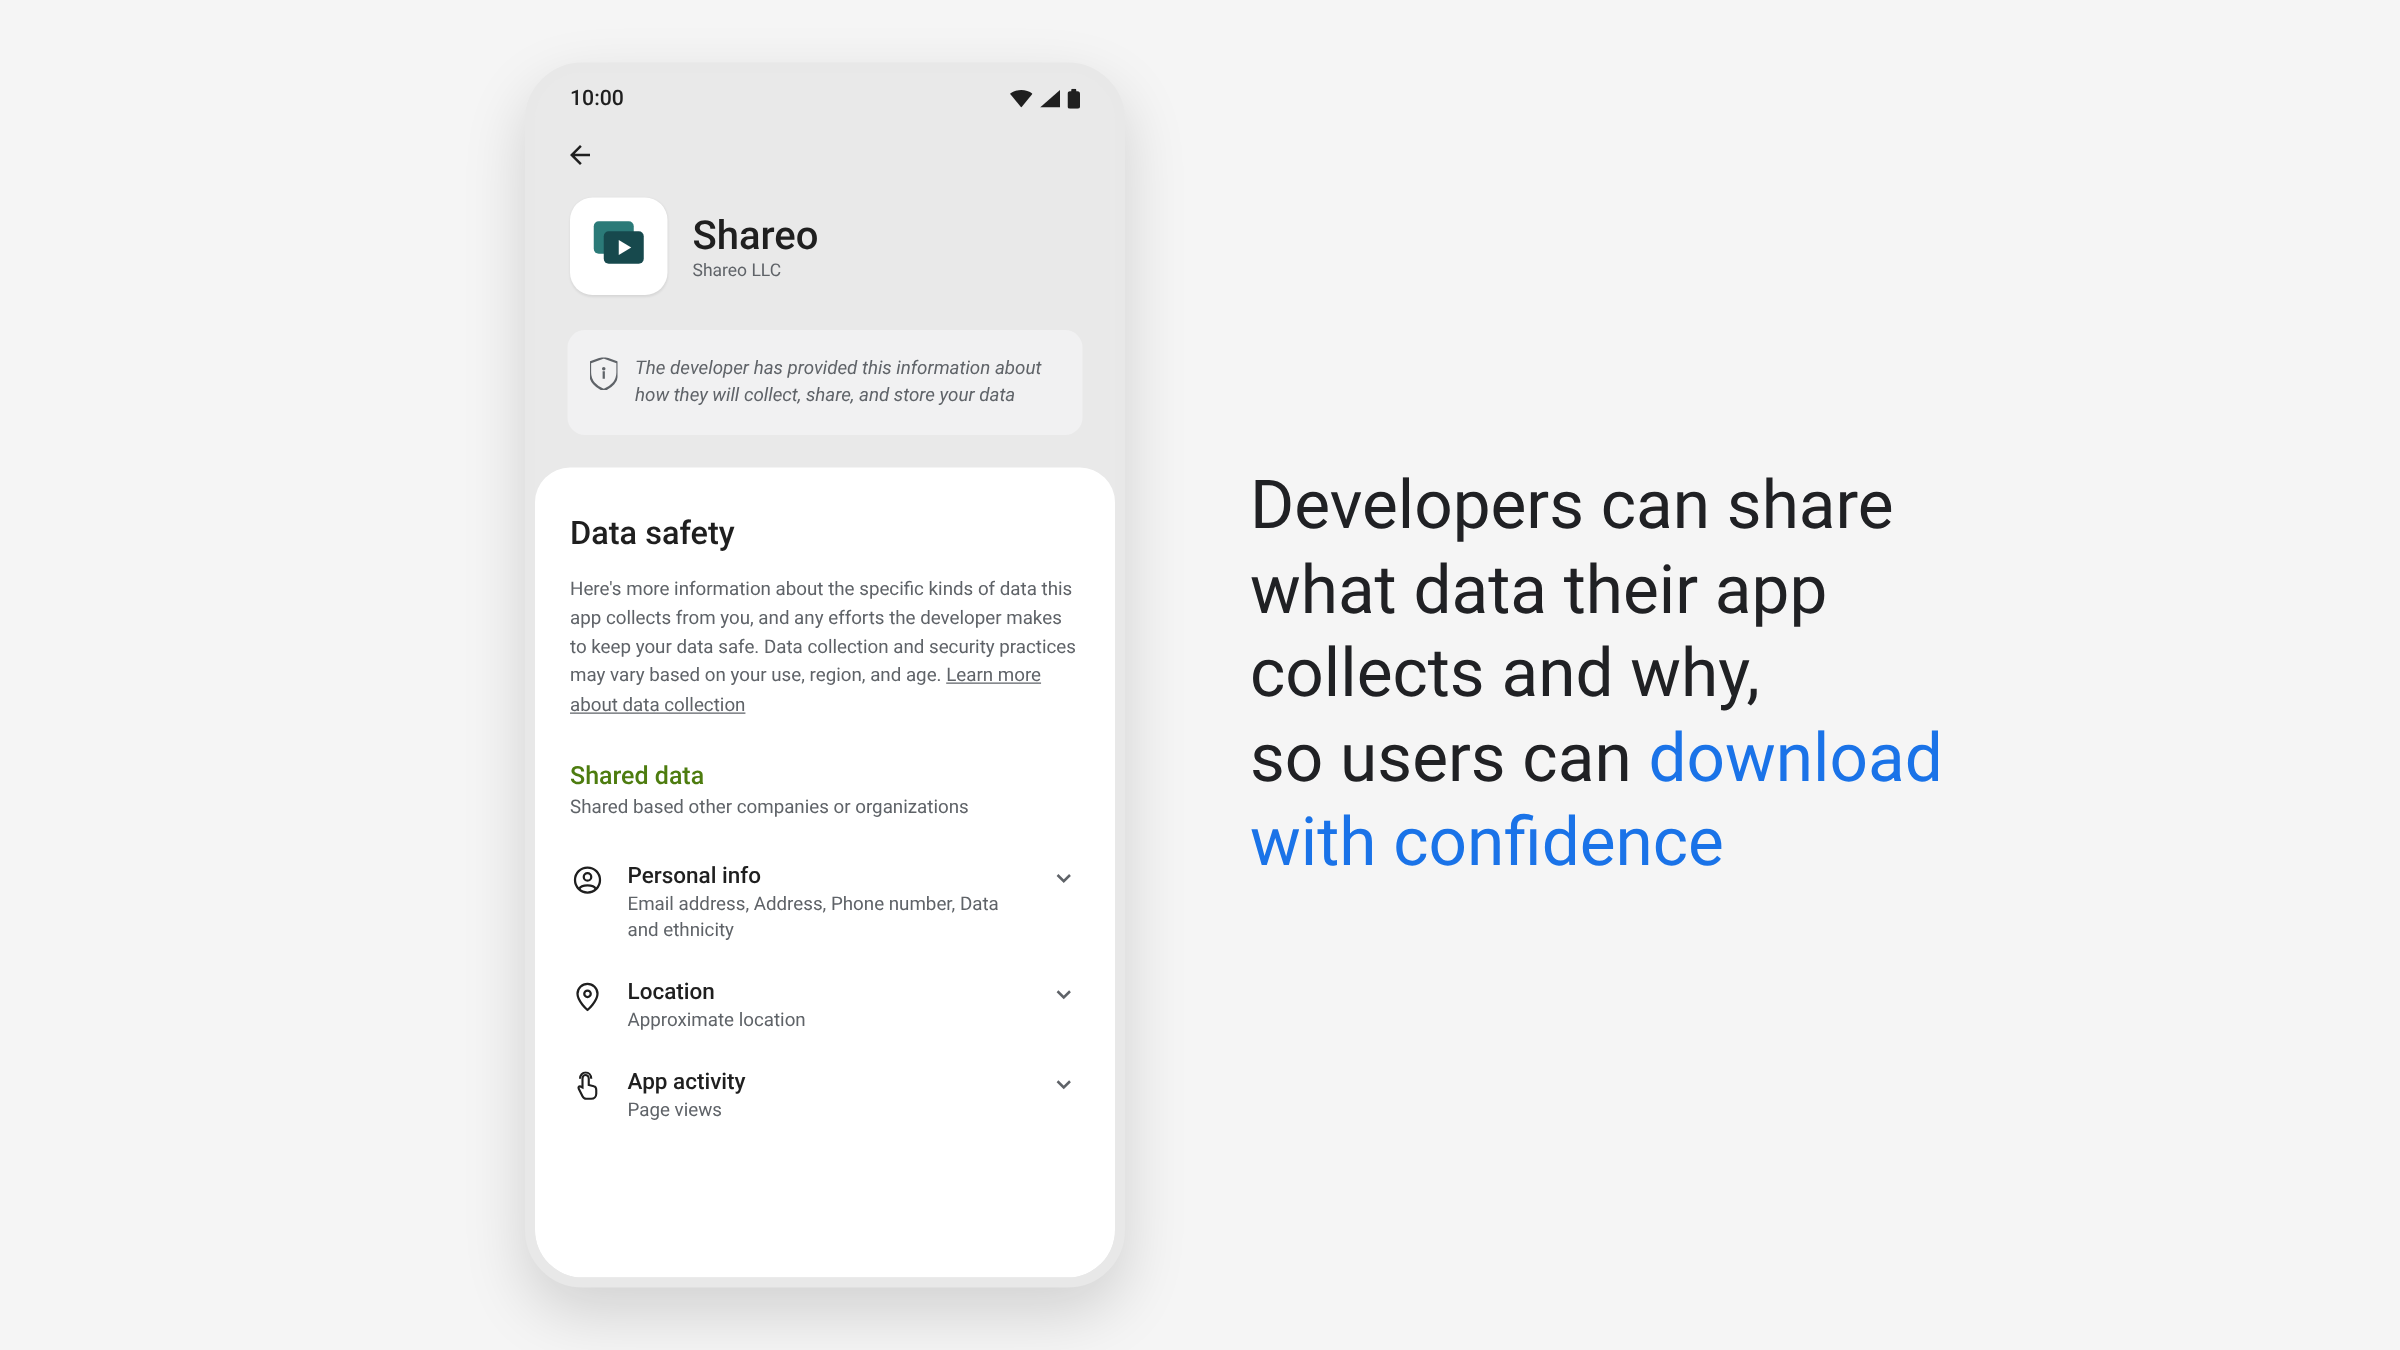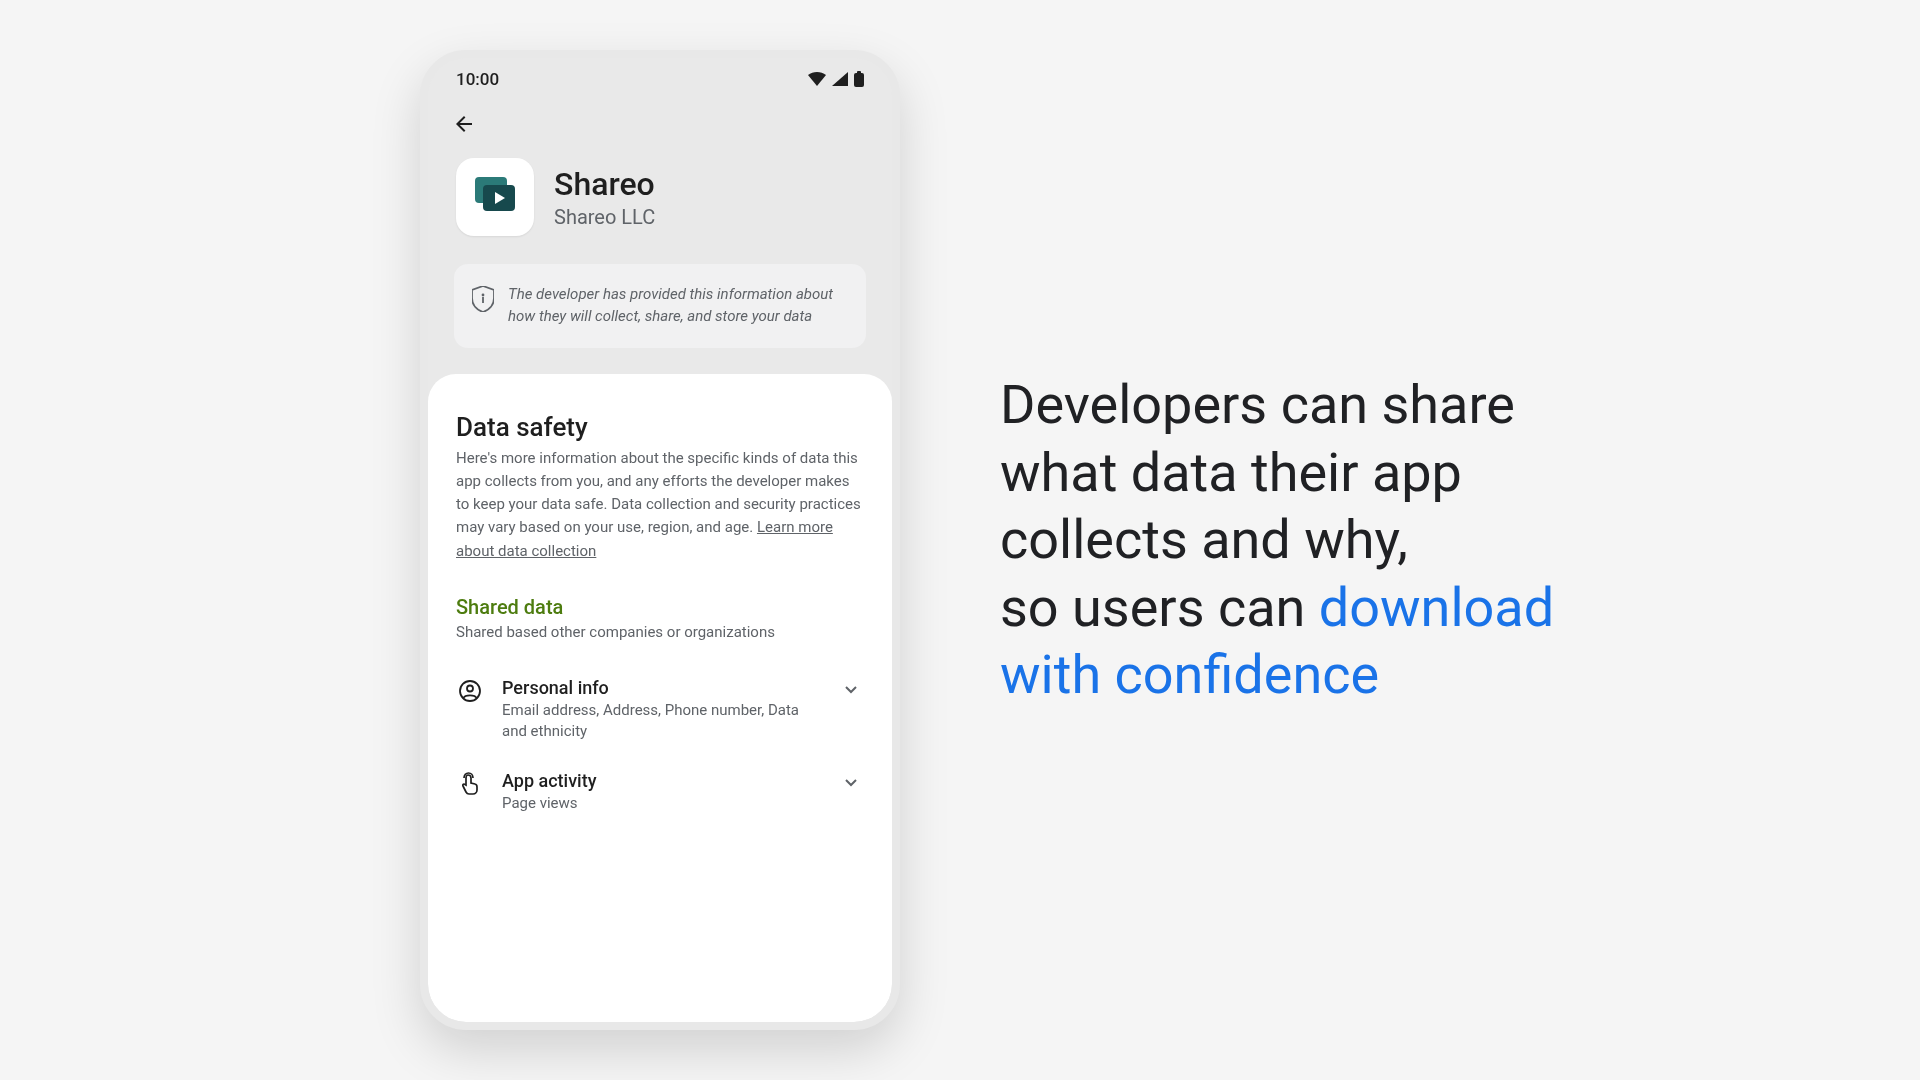--- a/index.html
+++ b/index.html
@@ -66,38 +66,38 @@
   padding: 10px 28px 28px 28px;
 }
 .app-icon {
   width: 78px; height: 78px;
   background: #fff;
   border-radius: 18px;
   display:flex; align-items:center; justify-content:center;
   box-shadow: 0 1px 2px rgba(0,0,0,0.08);
 }
 .app-title { font-size: 32px; font-weight: 500; color: #1f1f1f; }
-.app-sub { font-size: 20px; color: #5f6368; margin-top: 2px; }
+.app-sub { font-size: 14px; color: #5f6368; margin-top: 2px; }
 .info-card {
   margin: 0 26px;
   background: #f1f1f2;
   border-radius: 14px;
   padding: 20px 18px;
   display:flex; gap:14px; align-items:flex-start;
 }
 .info-card .icon-slot { width:26px; display:flex; justify-content:center; padding-top:2px; }
 .info-text { font-size: 15px; color:#5f6368; line-height:1.45;font-style:italic; }
 .sheet {
   margin-top: 26px;
   background: #fff;
   border-radius: 28px 28px 0 0;
   flex:1;
   padding: 38px 28px 0 28px;
 }
-.sheet-title { font-size: 26px; font-weight: 500; color:#1f1f1f; margin-bottom: 5px; }
+.sheet-title { font-size: 26px; font-weight: 500; color:#1f1f1f; margin-bottom: 18px; }
 .sheet-desc { font-size: 15px; color:#5f6368; line-height:1.55; margin-bottom: 32px; }
 .sheet-desc .link { text-decoration: underline; color:#5f6368; cursor:pointer; }
 .section-title { font-size: 20px; font-weight:500; color:#4d7c0f; }
 .section-sub { font-size: 15px; color:#5f6368; margin-top:4px; margin-bottom: 22px; }
 .row {
   display:flex; align-items:flex-start; gap:18px;
   padding: 14px 0;
   cursor:pointer;
 }
 .row .row-icon { width:28px; display:flex; justify-content:center; padding-top:2px; }
@@ -198,20 +198,37 @@
             <div class="row-title">Personal info</div>
             <div class="row-sub">Email address, Address, Phone number, Data and ethnicity</div>
           </div>
           <div class="chev">
             <svg width="18" height="18" viewBox="0 0 18 18">
                 <path d="M4 6 L9 11 L14 6" fill="none" stroke="#5f6368" stroke-width="2"></path>
               </svg>
           </div>
         </div>
 
+        <div class="row">
+          <div class="row-icon">
+            <svg width="24" height="24" viewBox="0 0 24 24">
+                <path d="M12 2 C7.6 2 4 5.6 4 10 C4 16 12 23 12 23 C12 23 20 16 20 10 C20 5.6 16.4 2 12 2 Z" fill="none" stroke="#1f1f1f" stroke-width="1.8"></path>
+                <circle cx="12" cy="10" r="2.6" fill="none" stroke="#1f1f1f" stroke-width="1.8"></circle>
+              </svg>
+          </div>
+          <div class="row-body">
+            <div class="row-title">Location</div>
+            <div class="row-sub">Approximate location</div>
+          </div>
+          <div class="chev">
+            <svg width="18" height="18" viewBox="0 0 18 18">
+                <path d="M4 6 L9 11 L14 6" fill="none" stroke="#5f6368" stroke-width="2"></path>
+              </svg>
+          </div>
+        </div>
 
         <div class="row">
           <div class="row-icon">
             <svg width="24" height="24" viewBox="0 0 24 24">
                 <path d="M10 3 C12 3 13 4.5 13 6 V11 L17 12 C18.5 12.3 19 13.5 19 15 V18 C19 20 17.5 22 15 22 H11 C9.5 22 8.5 21 8 20 L5 14 C4.5 13 5 12 6 12 L8 13 V6 C8 4.5 9 3 10 3 Z" fill="none" stroke="#1f1f1f" stroke-width="1.7"></path>
                 <path d="M6 6 C6 3 8 1 10.5 1 C13 1 15 3 15 6" fill="none" stroke="#1f1f1f" stroke-width="1.7"></path>
               </svg>
           </div>
           <div class="row-body">
             <div class="row-title">App activity</div>

